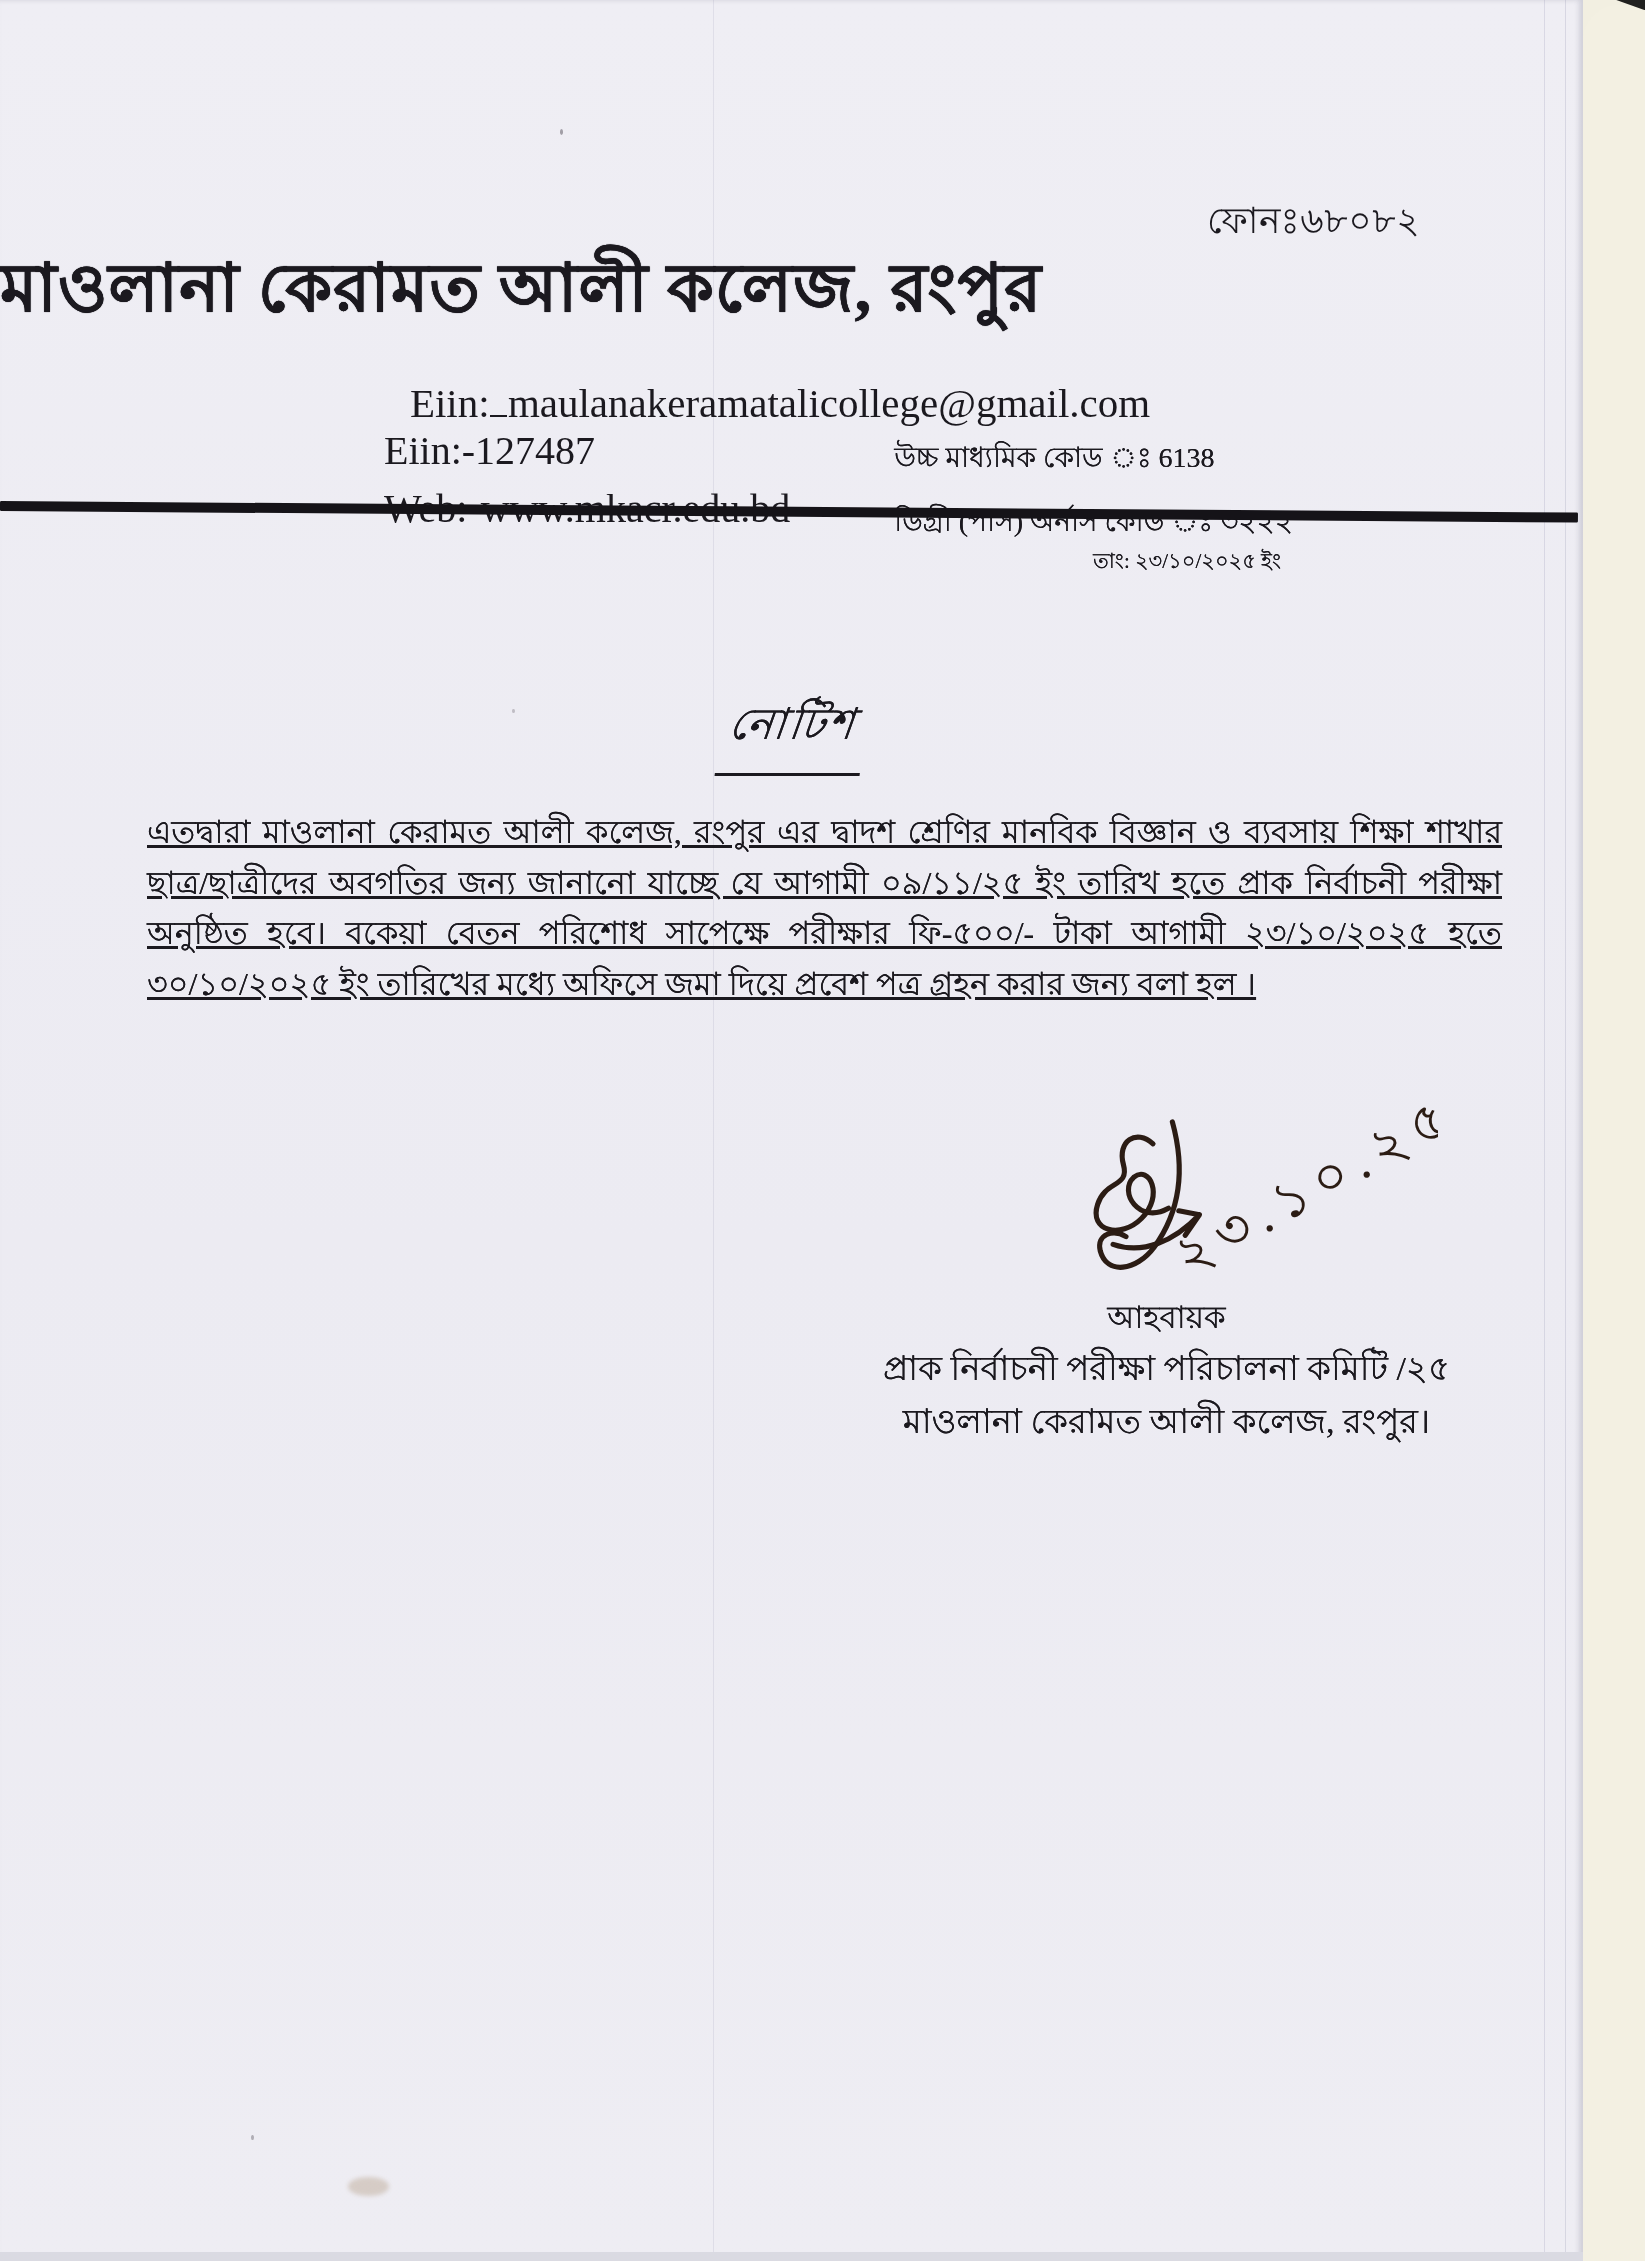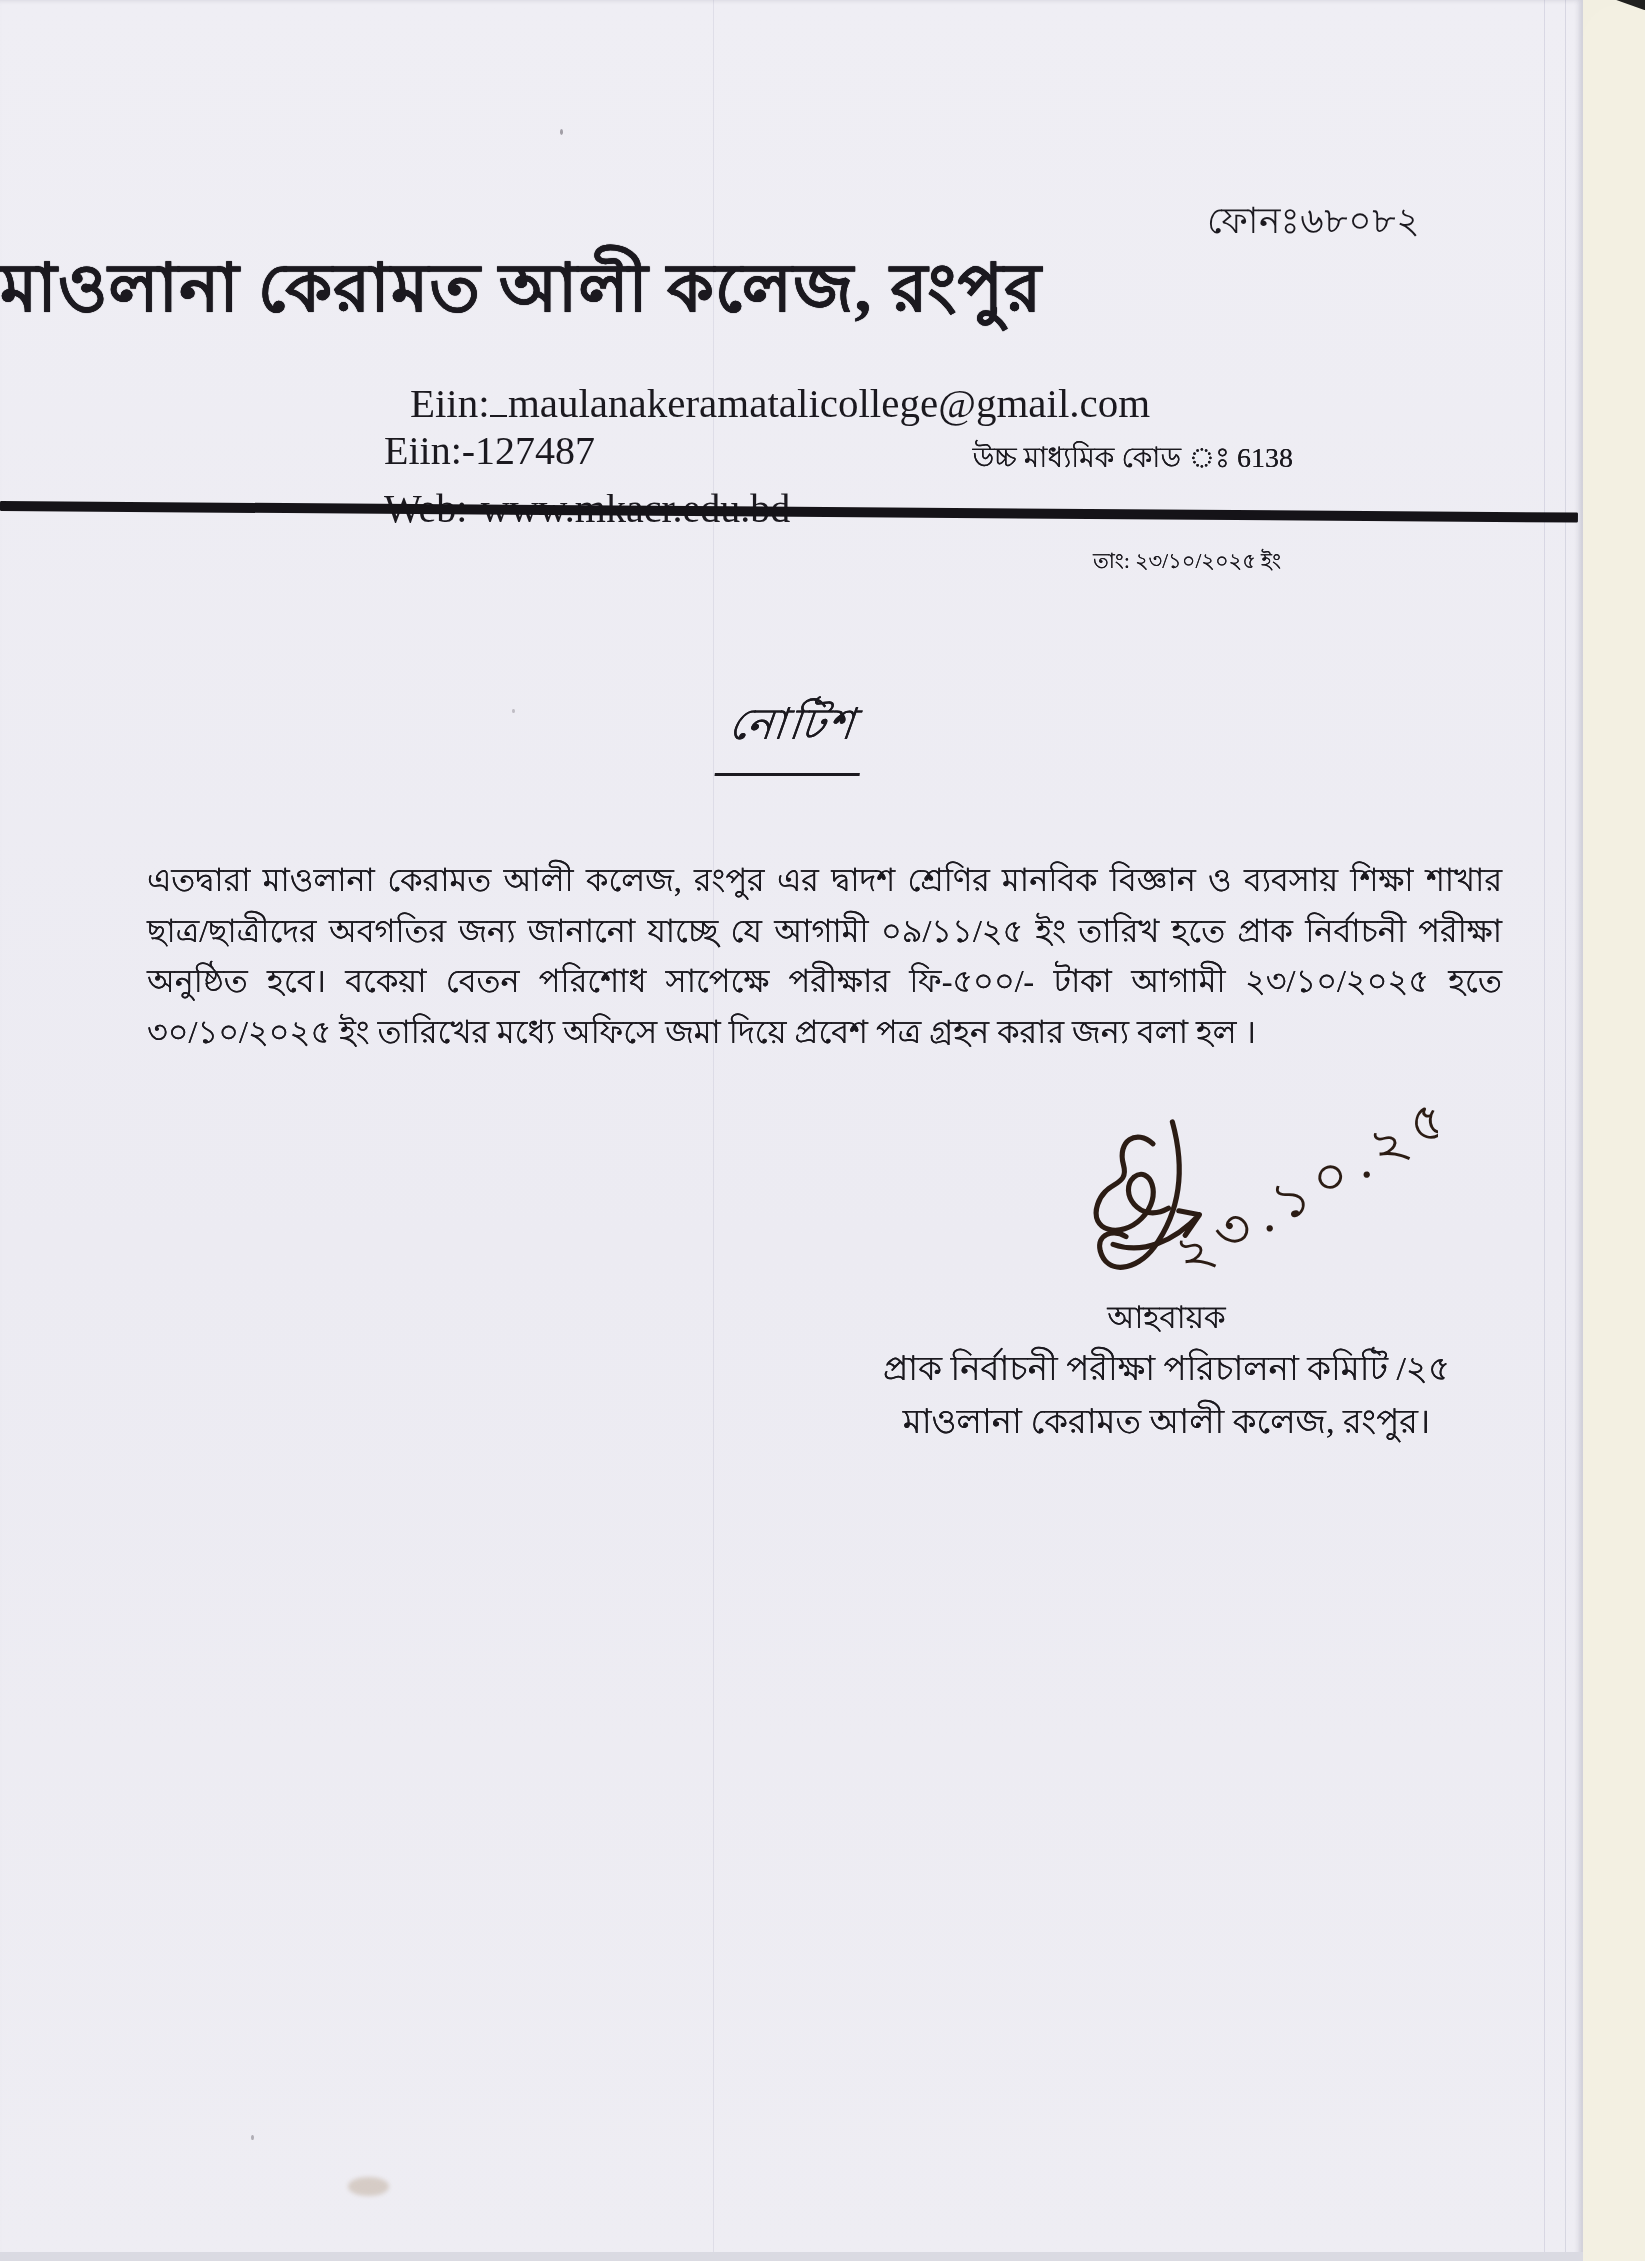--- a/index.html
+++ b/index.html
@@ -67,23 +67,24 @@
   }
   .notice-title{
     position:absolute;left:0;top:691px;width:1583px;text-align:center;font-size:0;
   }
   .notice-title span{
     display:inline-block;font-size:44px;font-style:italic;letter-spacing:2.6px;
     padding:0 9px 9px 9px;border-bottom:3.2px solid #1b191f;
     transform:skewX(-6deg);text-shadow:0 0 0.5px #1b191f;
   }
   .body-text{
-    position:absolute;left:147px;top:855px;width:1355px;
+    position:absolute;left:147px;top:807px;width:1355px;
     font-size:32px;line-height:1.58;text-align:justify;
     text-shadow:0 0 0.5px #1b191f;
+    text-decoration:underline;
   }
   .signature{position:absolute;left:1051px;top:1082px;}
   .signoff{
     position:absolute;left:870px;top:1294px;width:593px;text-align:center;
     font-size:34px;line-height:1.56;text-shadow:0 0 0.5px #1b191f;
   }
   .signoff .l1{font-size:31px;}
 </style>
 </head>
 <body>
@@ -106,20 +107,21 @@
 
   <div class="email-line"><span>Eiin:</span><span class="uscore"></span><span>maulanakeramatalicollege@gmail.com</span></div>
 
   <div class="left-codes">
     <div class="row1">Eiin:-127487</div>
     <div class="row2">Web:-www.mkacr.edu.bd</div>
   </div>
 
   <div class="right-codes">
     <div class="row1">উচ্চ মাধ্যমিক কোড ঃ 6138</div>
+    <div class="row2">ডিগ্রী (পাস) অর্নাস কোড ঃ ৩২২২</div>
   </div>
 
   <div class="divider"></div>
 
   <div class="date-line">তাং: ২৩/১০/২০২৫ ইং</div>
 
   <div class="notice-title"><span>নোটিশ</span></div>
 
   <div class="body-text">এতদ্বারা মাওলানা কেরামত আলী কলেজ, রংপুর এর দ্বাদশ শ্রেণির মানবিক বিজ্ঞান ও ব্যবসায় শিক্ষা শাখার ছাত্র/ছাত্রীদের অবগতির জন্য জানানো যাচ্ছে যে আগামী ০৯/১১/২৫ ইং তারিখ হতে প্রাক নির্বাচনী পরীক্ষা অনুষ্ঠিত হবে। বকেয়া বেতন পরিশোধ সাপেক্ষে পরীক্ষার ফি-৫০০/- টাকা আগামী ২৩/১০/২০২৫ হতে ৩০/১০/২০২৫ ইং তারিখের মধ্যে অফিসে জমা দিয়ে প্রবেশ পত্র গ্রহন করার জন্য বলা হল ।</div>
 

